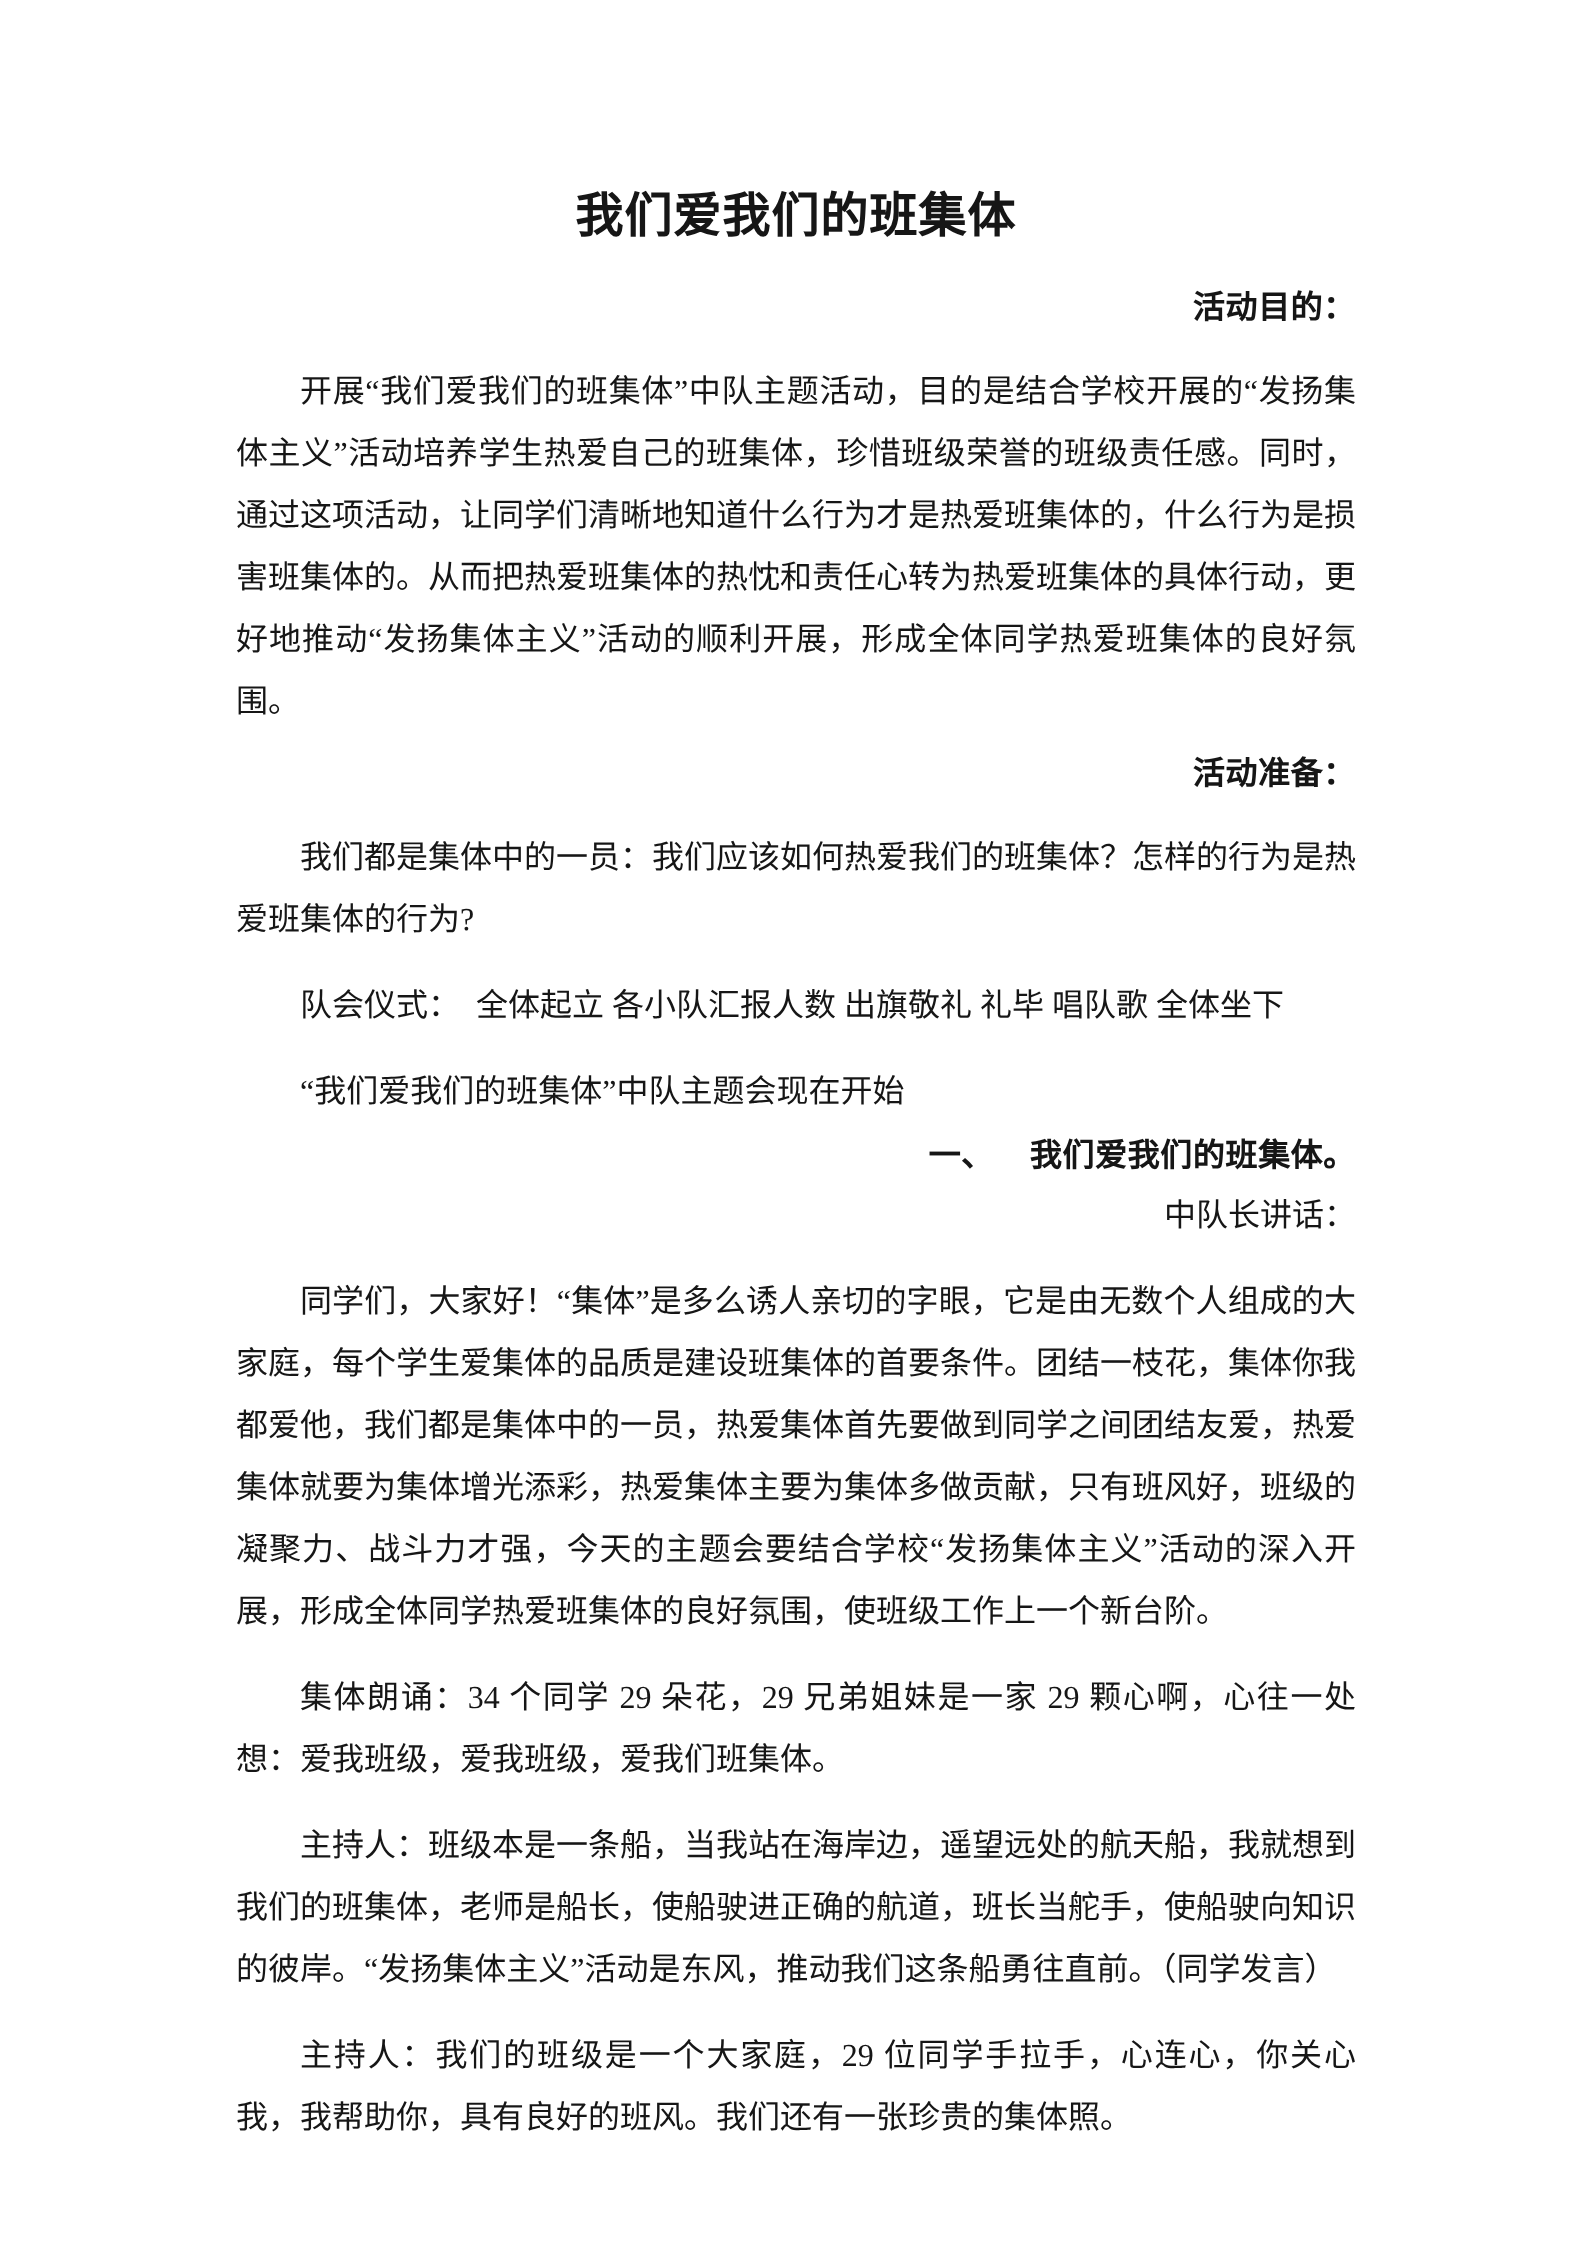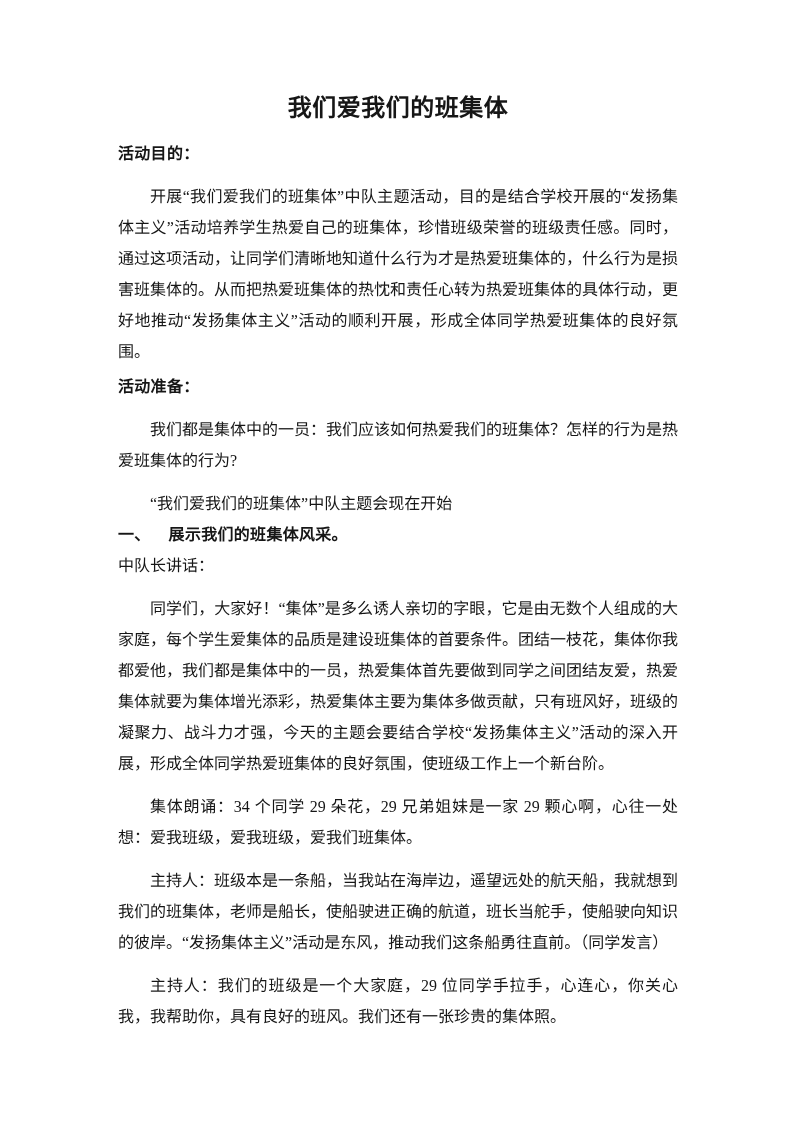--- a/index.html
+++ b/index.html
@@ -25,20 +25,21 @@
     font-family: "DejaVu Sans", "Liberation Sans", sans-serif;
     font-size: 24px;
     font-weight: 700;
     line-height: 36px;
     text-align: center;
     margin: 0 0 12px 0;
     letter-spacing: 0.5px;
   }
   .block {
     margin: 0;
+    text-align: right;
   }
   .heading {
     font-family: "DejaVu Sans", "Liberation Sans", sans-serif;
     font-weight: 700;
     letter-spacing: 0.3px;
   }
   .heading.gap-top {
     margin-top: 4px;
   }
   .para {
@@ -71,24 +72,25 @@
 
   <p class="block heading">活动目的：</p>
 
   <p class="block para">开展“我们爱我们的班集体”中队主题活动，目的是结合学校开展的“发扬集体主义”活动培养学生热爱自己的班集体，珍惜班级荣誉的班级责任感。同时，通过这项活动，让同学们清晰地知道什么行为才是热爱班集体的，什么行为是损害班集体的。从而把热爱班集体的热忱和责任心转为热爱班集体的具体行动，更好地推动“发扬集体主义”活动的顺利开展，形成全体同学热爱班集体的良好氛围。</p>
 
   <p class="block heading gap-top">活动准备：</p>
 
   <p class="block para">我们都是集体中的一员：我们应该如何热爱我们的班集体？怎样的行为是热爱班集体的行为?</p>
 
 
+  <p class="block para">队会仪式：　全体起立 各小队汇报人数 出旗敬礼 礼毕 唱队歌 全体坐下</p>
 
   <p class="block para">“我们爱我们的班集体”中队主题会现在开始</p>
 
-  <p class="block numbered-heading"><span class="marker">一、</span><span>展示我们的班集体风采。</span></p>
+  <p class="block numbered-heading"><span class="marker">一、</span><span>我们爱我们的班集体。</span></p>
 
   <p class="block plain">中队长讲话：</p>
 
   <p class="block para">同学们，大家好！“集体”是多么诱人亲切的字眼，它是由无数个人组成的大家庭，每个学生爱集体的品质是建设班集体的首要条件。团结一枝花，集体你我都爱他，我们都是集体中的一员，热爱集体首先要做到同学之间团结友爱，热爱集体就要为集体增光添彩，热爱集体主要为集体多做贡献，只有班风好，班级的凝聚力、战斗力才强，今天的主题会要结合学校“发扬集体主义”活动的深入开展，形成全体同学热爱班集体的良好氛围，使班级工作上一个新台阶。</p>
 
   <p class="block para">集体朗诵：34 个同学 29 朵花，29 兄弟姐妹是一家 29 颗心啊，心往一处想：爱我班级，爱我班级，爱我们班集体。</p>
 
   <p class="block para">主持人：班级本是一条船，当我站在海岸边，遥望远处的航天船，我就想到我们的班集体，老师是船长，使船驶进正确的航道，班长当舵手，使船驶向知识的彼岸。“发扬集体主义”活动是东风，推动我们这条船勇往直前。（同学发言）</p>
 
   <p class="block para">主持人：我们的班级是一个大家庭，29 位同学手拉手，心连心，你关心我，我帮助你，具有良好的班风。我们还有一张珍贵的集体照。</p>

